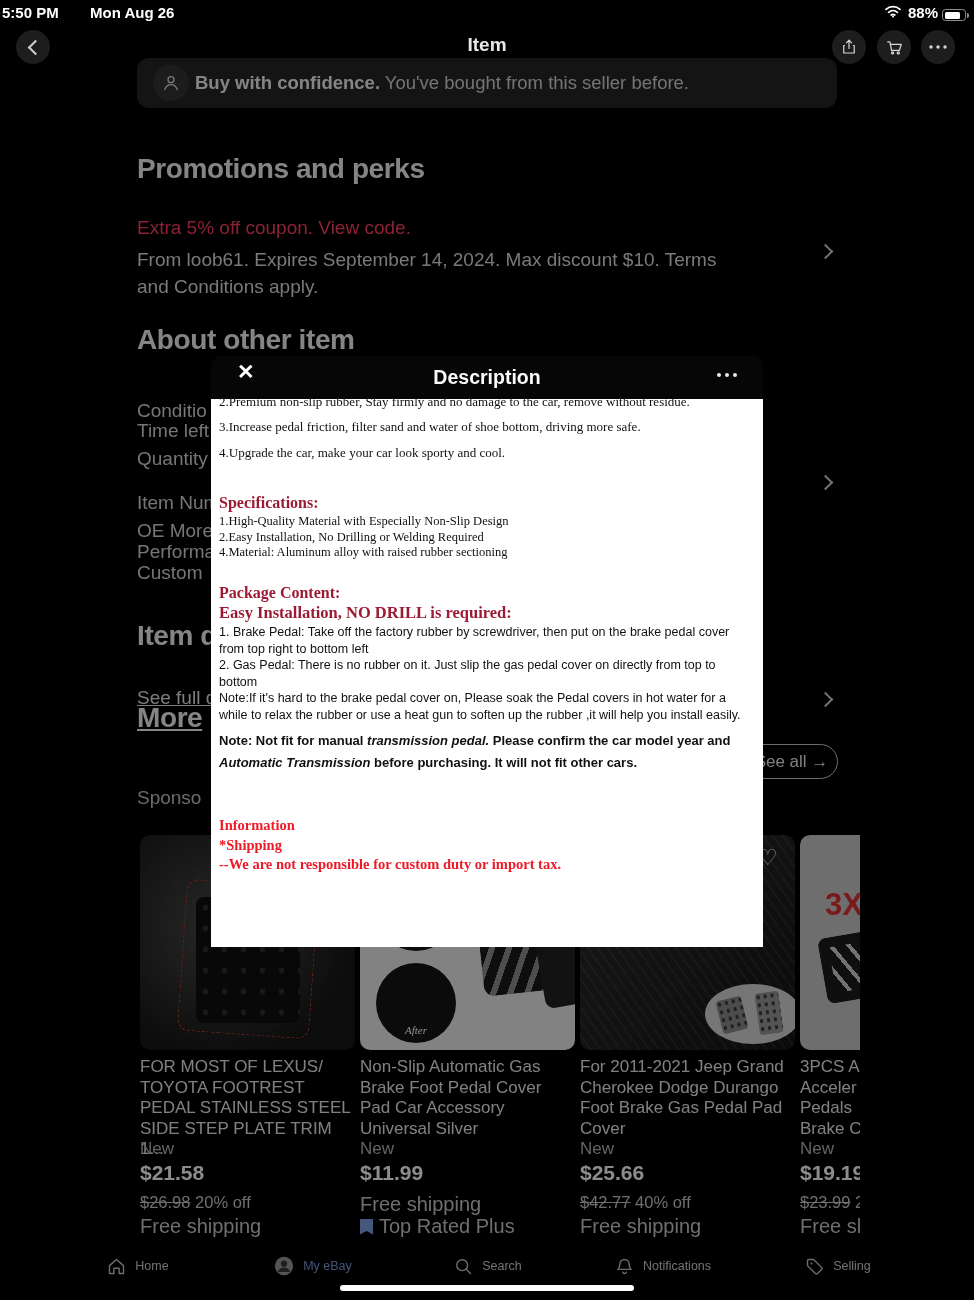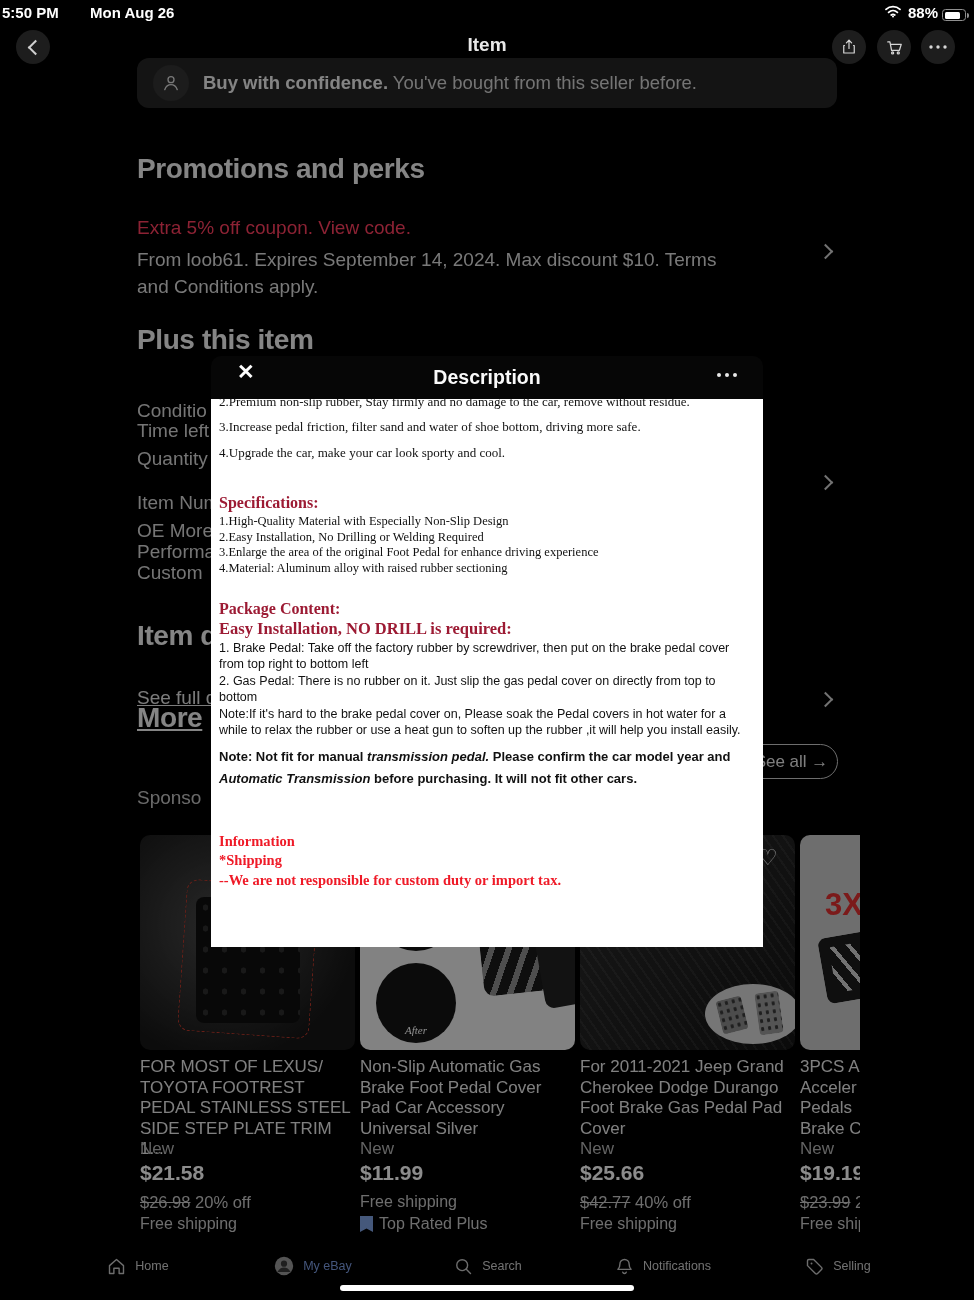--- a/index.html
+++ b/index.html
@@ -21,21 +21,21 @@
   .chev-left  { transform:rotate(-135deg); }
   .battery-shell { display:inline-block; width:24px; height:12px; border:1px solid #8f8f8f; border-radius:3.5px; padding:1.5px; vertical-align:-2px; }
   .battery-fill { display:block; width:82%; height:100%; background:#fff; border-radius:1.5px; }
   .battery-tip { display:inline-block; width:2px; height:5px; background:#8f8f8f; border-radius:0 2px 2px 0; margin-left:1px; vertical-align:1px; }
 
   
   .page { position:absolute; inset:0; z-index:1; }
   .dim-overlay { position:absolute; inset:0; background:rgba(0,0,0,0.45); z-index:10; }
 
   .banner { left:137px; top:58px; width:700px; height:50px; background:#262626; border-radius:12px;
-            display:flex; align-items:center; padding:0 16px; gap:14px; }
+            display:flex; align-items:center; padding:0 16px; gap:6px; }
   .banner-icon { width:36px; height:36px; border-radius:50%; background:#333; display:flex; align-items:center; justify-content:center; flex:0 0 auto; }
   .banner-text { font-size:18.5px; color:#d4d4d4; }
   .banner-text b { color:#f0f0f0; }
 
   .h2 { left:137px; color:#f2f2f2; font-size:28px; font-weight:bold; letter-spacing:-0.4px; }
   .coupon { left:137px; top:217px; font-size:19px; color:#ff3f5f; }
   .promo-details { left:137px; top:246px; width:600px; font-size:19px; line-height:27px; color:#dcdcdc; }
   .bg-row { left:137px; font-size:19px; color:#d6d6d6; white-space:nowrap; }
   .see-full { left:137px; top:687px; font-size:19px; color:#e2e2e2; text-decoration:underline; }
   .sponsored { left:137px; top:787px; font-size:19px; color:#c2c2c2; }
@@ -44,21 +44,21 @@
 
   
   .carousel { left:140px; top:835px; width:720px; height:405px; overflow:hidden; }
   .card { position:absolute; top:0; width:215px; height:405px; }
   .card-img { position:absolute; left:0; top:0; width:215px; height:215px; border-radius:10px; overflow:hidden; }
   .card-title { position:absolute; left:0; top:222px; width:215px; font-size:17px; line-height:20.5px; color:#e9e9e9; }
   .card-cond  { position:absolute; left:0; top:304px; font-size:17px; color:#b5b5b5; }
   .card-price { position:absolute; left:0; top:326px; font-size:21px; font-weight:bold; color:#fff; }
   .card-was   { position:absolute; left:0; top:358px; font-size:16.5px; color:#c9c9c9; }
   .card-was .strike { text-decoration:line-through; }
-  .card-ship  { position:absolute; left:0; font-size:16px; color:#c9c9c9; }
+  .card-ship  { position:absolute; left:0; font-size:20px; color:#c9c9c9; }
   .badge-row { display:flex; align-items:center; gap:6px; }
   .trp-icon { display:inline-block; width:13px; height:16px; background:#7fa0e0;
               clip-path:polygon(50% 0,100% 0,100% 100%,50% 78%,0 100%,0 0); }
   .heart { position:absolute; left:618px; top:12px; font-size:22px; color:#eee; line-height:1; }
 
   
   .art1 { background:radial-gradient(circle at 38% 42%, #4a4a4a, #161616 75%); }
   .art1 .dash { position:absolute; left:42px; top:48px; width:132px; height:152px; border:1.5px dashed #c0392b; border-radius:12px; transform:rotate(4deg); }
   .art1 .pedal { position:absolute; left:56px; top:62px; width:104px; height:126px; background:#101010; border-radius:8px;
                  background-image:radial-gradient(#2f2f2f 2.5px, transparent 3px); background-size:19px 21px; }
@@ -128,21 +128,21 @@
         </svg>
       </span>
       <span class="banner-text"><b>Buy with confidence.</b> <span>You've bought from this seller before.</span></span>
     </div>
 
     <div class="abs h2" style="top:153px;">Promotions and perks</div>
     <div class="abs coupon">Extra 5% off coupon. View code.</div>
     <div class="abs promo-details">From loob61. Expires September 14, 2024. Max discount $10. Terms and Conditions apply.</div>
     <span class="abs chev chev-right" style="left:820px;top:246px;"></span>
 
-    <div class="abs h2" style="top:324px;">Plus this item</div>
+    <div class="abs h2" style="top:324px;">About other item</div>
     <div class="abs bg-row" style="top:400px;">Conditio</div>
     <div class="abs bg-row" style="top:420px;">Time left</div>
     <div class="abs bg-row" style="top:448px;">Quantity</div>
     <div class="abs bg-row" style="top:492px;">Item Num</div>
     <div class="abs bg-row" style="top:520px;">OE More</div>
     <div class="abs bg-row" style="top:541px;">Performa</div>
     <div class="abs bg-row" style="top:562px;">Custom</div>
     <span class="abs chev chev-right" style="left:820px;top:477px;"></span>
 
     <div class="abs h2" style="top:620px;">Item d</div>
@@ -314,21 +314,20 @@
     </div>
     <div class="modal-body">
       <p class="serif m-intro first">2.Premium non-slip rubber, Stay firmly and no damage to the car, remove without residue.</p>
       <p class="serif m-intro i2">3.Increase pedal friction, filter sand and water of shoe bottom, driving more safe.</p>
       <p class="serif m-intro i3">4.Upgrade the car, make your car look sporty and cool.</p>
 
       <p class="serif m-h spec">Specifications:</p>
       <div class="serif spec-list">
         <div>1.High-Quality Material with Especially Non-Slip Design</div>
         <div>2.Easy Installation, No Drilling or Welding Required</div>
-        <div>3.Enlarge the area of the original Foot Pedal for enhance driving experience</div>
         <div>4.Material: Aluminum alloy with raised rubber sectioning</div>
       </div>
 
       <p class="serif m-h pkg">Package Content:</p>
 
       <p class="serif m-h easy">Easy Installation, NO DRILL is required:</p>
       <div class="install">
         <div>1. Brake Pedal: Take off the factory rubber by screwdriver, then put on the brake pedal cover from top right to bottom left</div>
         <div>2. Gas Pedal: There is no rubber on it. Just slip the gas pedal cover on directly from top to bottom</div>
         <div>Note:If it's hard to the brake pedal cover on, Please soak the Pedal covers in hot water for a while to relax the rubber or use a heat gun to soften up the rubber ,it will help you install easily.</div>

